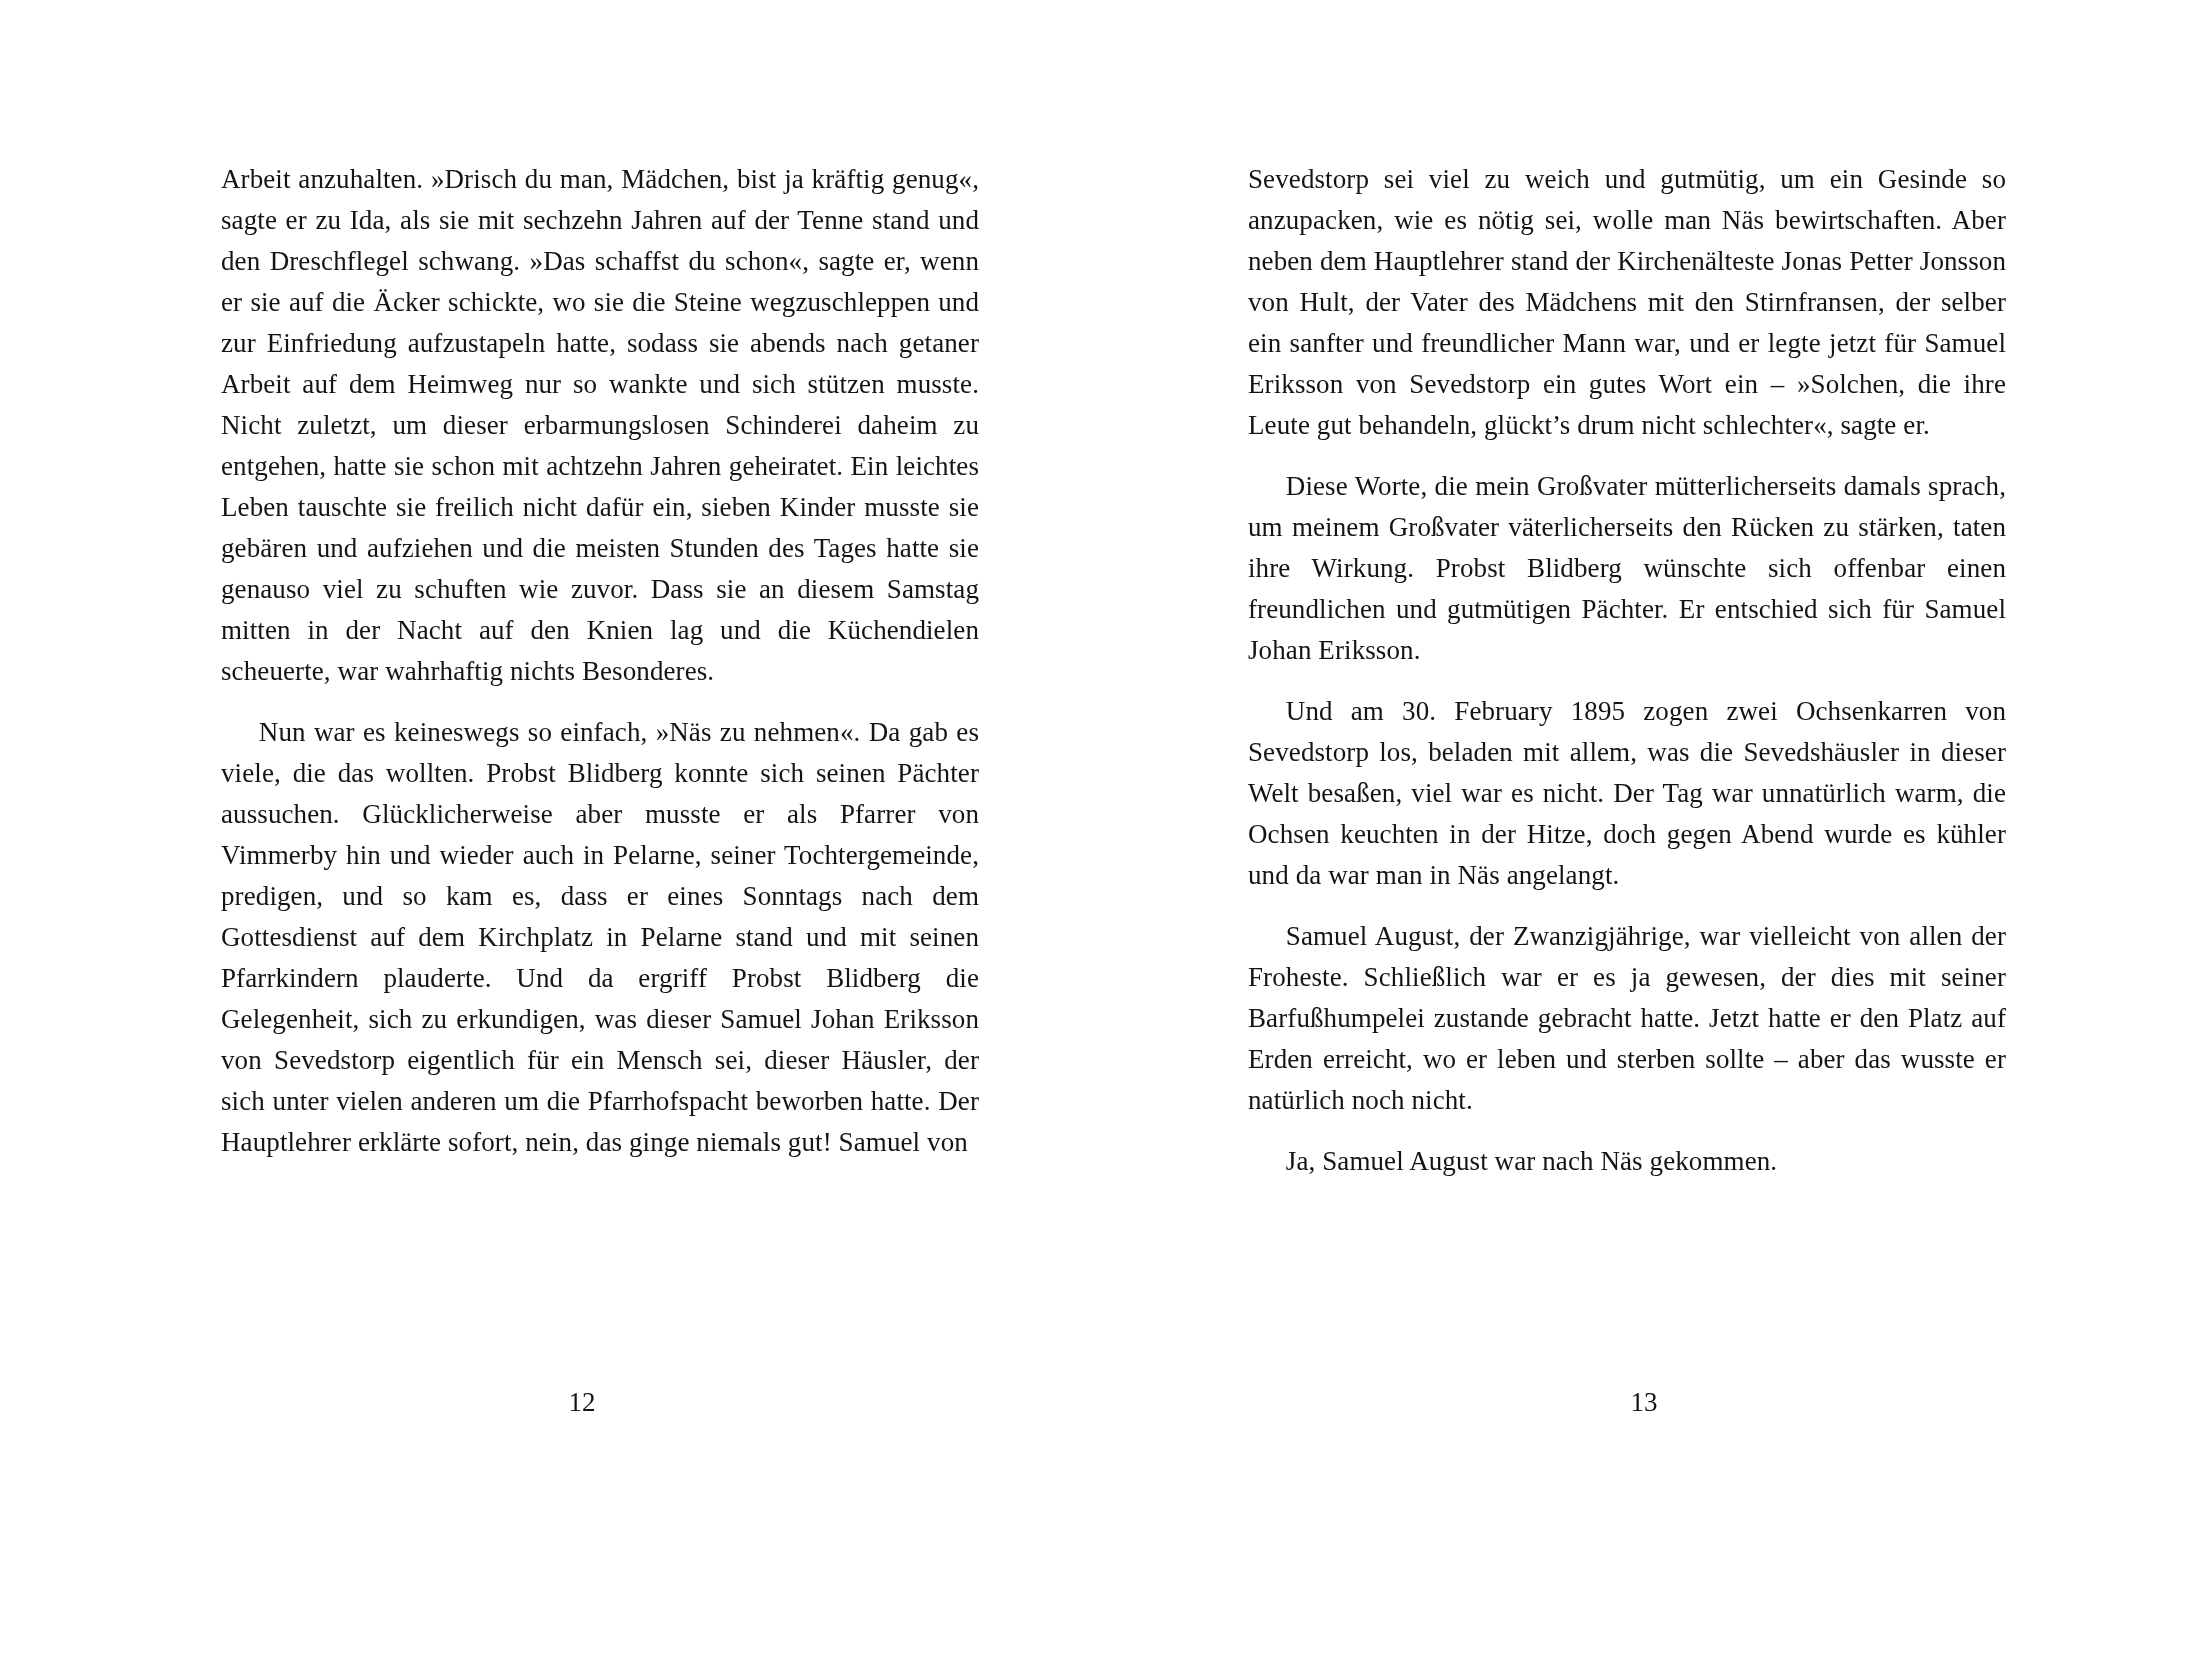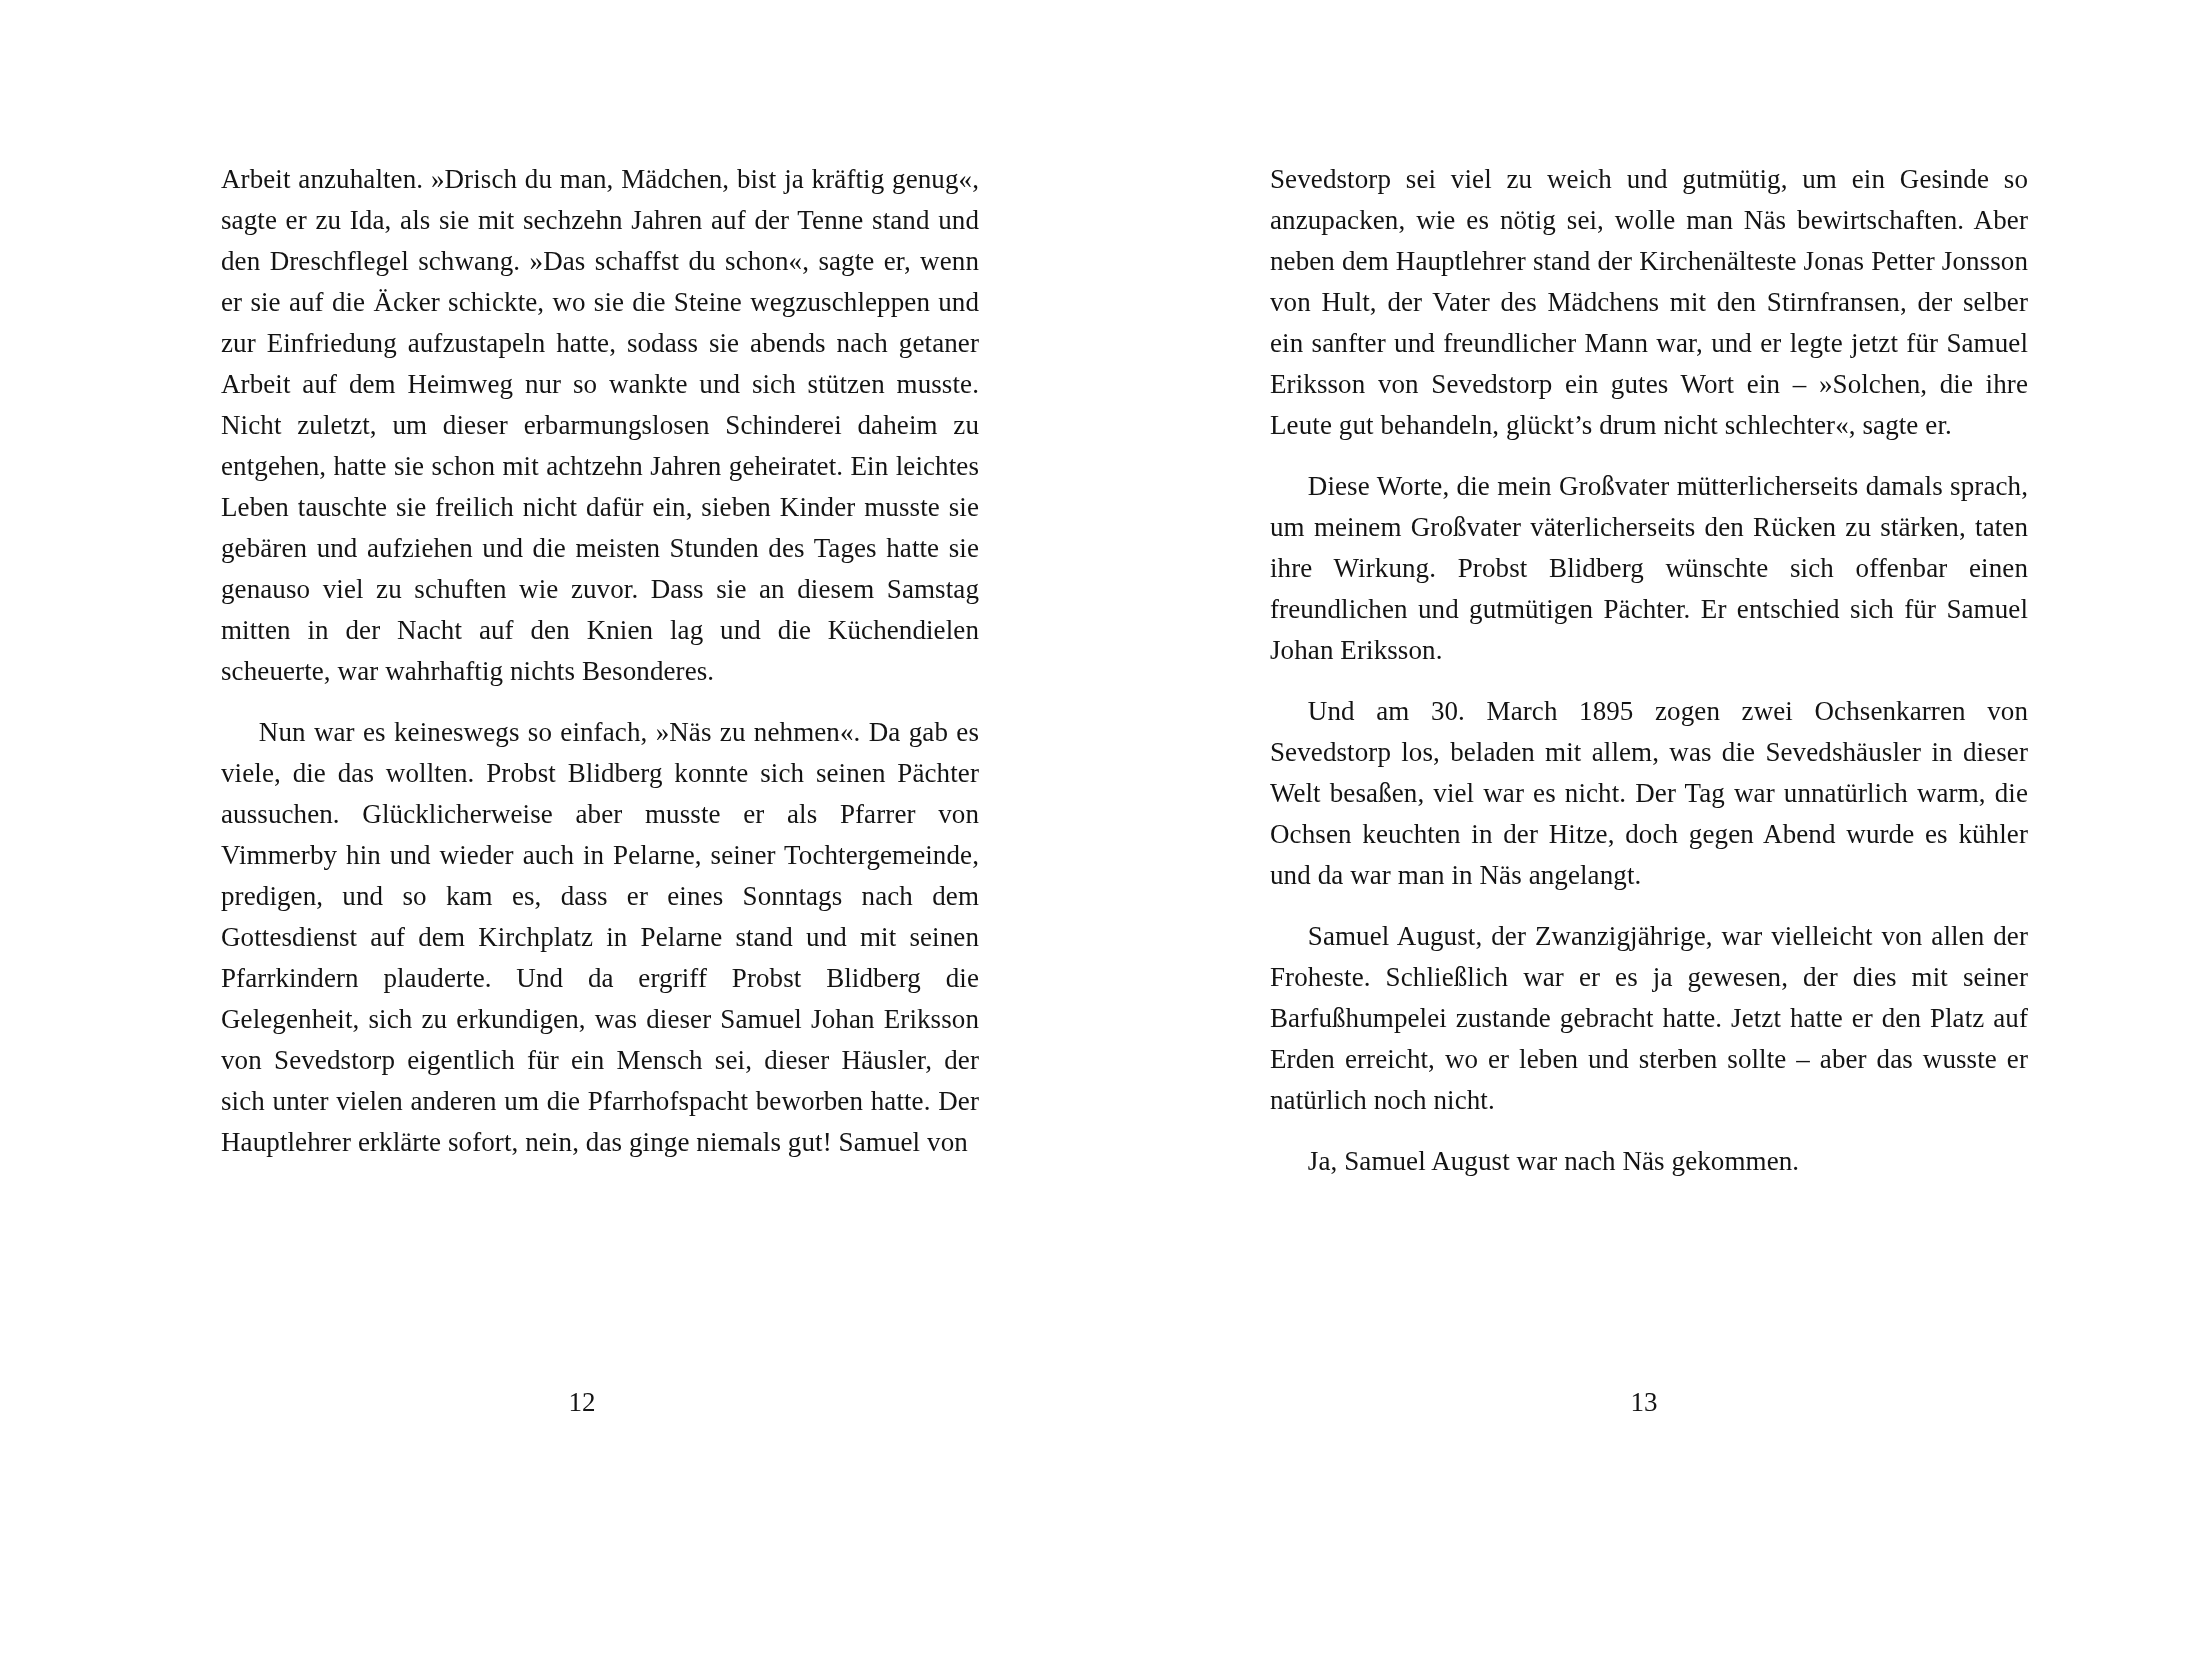--- a/index.html
+++ b/index.html
@@ -26,21 +26,21 @@
   .text-block {
     position: absolute;
     top: 159px;
     width: 758px;
     font-size: 27px;
     line-height: 41px;
     text-align: justify;
     letter-spacing: 0.1px;
   }
   .page-left  .text-block { left: 221px; }
-  .page-right .text-block { left: 167px; }
+  .page-right .text-block { left: 145px; }
 
   .para {
     margin: 0;
     padding: 0;
   }
   .para.indent { text-indent: 1.4em; margin-top: 20px; }
   .para.no-indent { text-indent: 0; }
   .para.section-break { margin-top: 41px; }
 
   .page-number {
@@ -64,21 +64,21 @@
       <p class="para no-indent">Arbeit anzuhalten. »Drisch du man, Mädchen, bist ja kräftig genug«, sagte er zu Ida, als sie mit sechzehn Jahren auf der Tenne stand und den Dreschflegel schwang. »Das schaffst du schon«, sagte er, wenn er sie auf die Äcker schickte, wo sie die Steine wegzuschleppen und zur Einfriedung aufzustapeln hatte, sodass sie abends nach getaner Arbeit auf dem Heimweg nur so wankte und sich stützen musste. Nicht zuletzt, um dieser erbarmungslosen Schinderei daheim zu entgehen, hatte sie schon mit achtzehn Jahren geheiratet. Ein leichtes Leben tauschte sie freilich nicht dafür ein, sieben Kinder musste sie gebären und aufziehen und die meisten Stunden des Tages hatte sie genauso viel zu schuften wie zuvor. Dass sie an diesem Samstag mitten in der Nacht auf den Knien lag und die Küchendielen scheuerte, war wahrhaftig nichts Besonderes.</p>
       <p class="para indent">Nun war es keineswegs so einfach, »Näs zu nehmen«. Da gab es viele, die das wollten. Probst Blidberg konnte sich seinen Pächter aussuchen. Glücklicherweise aber musste er als Pfarrer von Vimmerby hin und wieder auch in Pelarne, seiner Tochtergemeinde, predigen, und so kam es, dass er eines Sonntags nach dem Gottesdienst auf dem Kirchplatz in Pelarne stand und mit seinen Pfarrkindern plauderte. Und da ergriff Probst Blidberg die Gelegenheit, sich zu erkundigen, was dieser Samuel Johan Eriksson von Sevedstorp eigentlich für ein Mensch sei, dieser Häusler, der sich unter vielen anderen um die Pfarrhofspacht beworben hatte. Der Hauptlehrer erklärte sofort, nein, das ginge niemals gut! Samuel von</p>
     </div>
     <div class="page-number">12</div>
   </div>
 
   <div class="page page-right">
     <div class="text-block">
       <p class="para no-indent">Sevedstorp sei viel zu weich und gutmütig, um ein Gesinde so anzupacken, wie es nötig sei, wolle man Näs bewirtschaften. Aber neben dem Hauptlehrer stand der Kirchenälteste Jonas Petter Jonsson von Hult, der Vater des Mädchens mit den Stirnfransen, der selber ein sanfter und freundlicher Mann war, und er legte jetzt für Samuel Eriksson von Sevedstorp ein gutes Wort ein – »Solchen, die ihre Leute gut behandeln, glückt’s drum nicht schlechter«, sagte er.</p>
       <p class="para indent">Diese Worte, die mein Großvater mütterlicherseits damals sprach, um meinem Großvater väterlicherseits den Rücken zu stärken, taten ihre Wirkung. Probst Blidberg wünschte sich offenbar einen freundlichen und gutmütigen Pächter. Er entschied sich für Samuel Johan Eriksson.</p>
-      <p class="para indent">Und am 30. March 1895 zogen zwei Ochsenkarren von Sevedstorp los, beladen mit allem, was die Sevedshäusler in dieser Welt besaßen, viel war es nicht. Der Tag war unnatürlich warm, die Ochsen keuchten in der Hitze, doch gegen Abend wurde es kühler und da war man in Näs angelangt.</p>
+      <p class="para indent">Und am 30. February 1895 zogen zwei Ochsenkarren von Sevedstorp los, beladen mit allem, was die Sevedshäusler in dieser Welt besaßen, viel war es nicht. Der Tag war unnatürlich warm, die Ochsen keuchten in der Hitze, doch gegen Abend wurde es kühler und da war man in Näs angelangt.</p>
       <p class="para indent">Samuel August, der Zwanzigjährige, war vielleicht von allen der Froheste. Schließlich war er es ja gewesen, der dies mit seiner Barfußhumpelei zustande gebracht hatte. Jetzt hatte er den Platz auf Erden erreicht, wo er leben und sterben sollte – aber das wusste er natürlich noch nicht.</p>
       <p class="para indent">Ja, Samuel August war nach Näs gekommen.</p>
     </div>
     <div class="page-number">13</div>
   </div>
 
 </div>
 
 
 </body></html>

